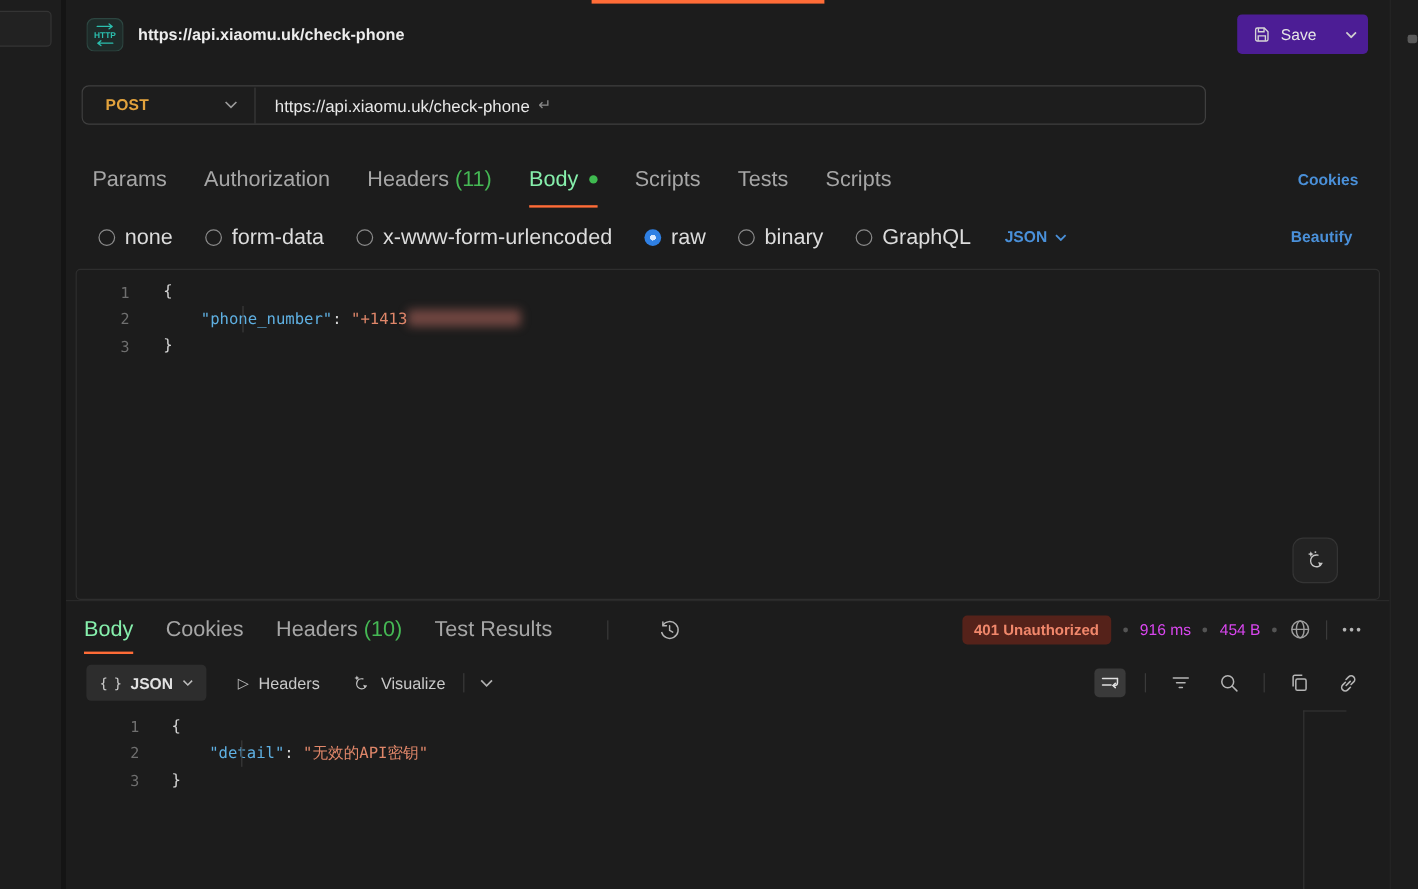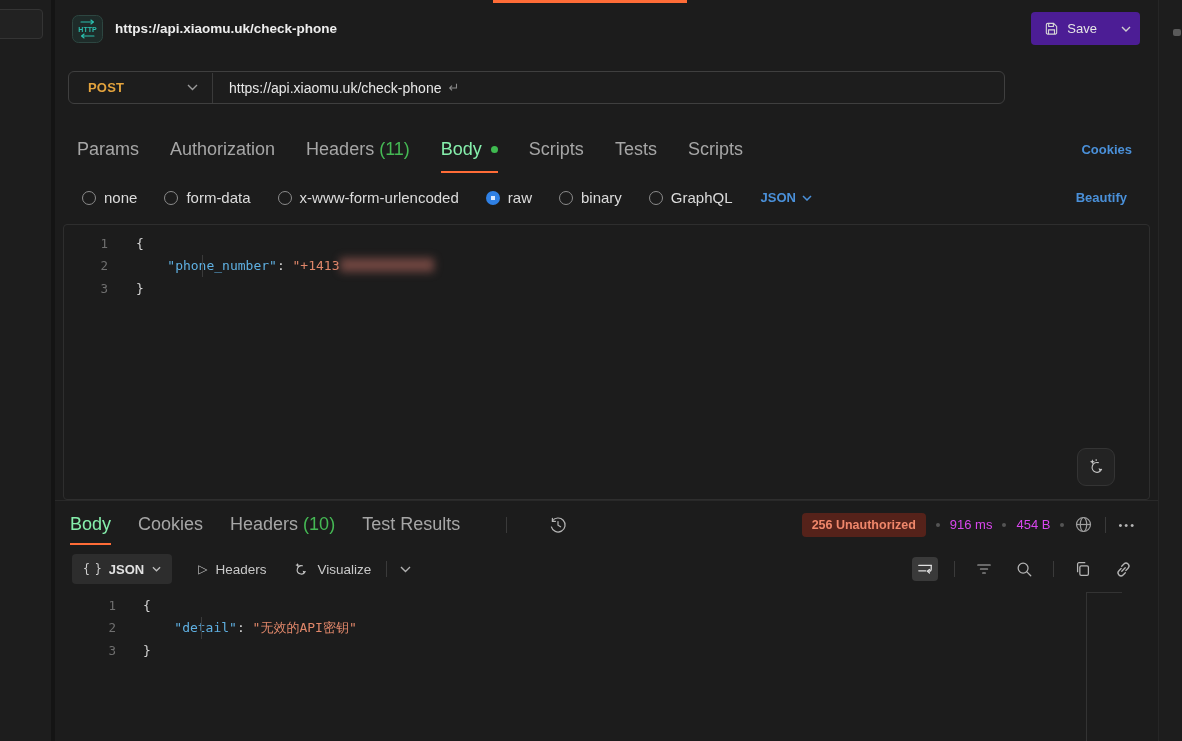--- a/index.html
+++ b/index.html
@@ -55,21 +55,21 @@
   .tab.active{color:#86efac;}
   .tab.active::after{content:"";position:absolute;left:0;right:0;bottom:3px;height:2px;background:var(--accent);}
   .mod-dot{width:7px;height:7px;border-radius:50%;background:#3fba50;margin-left:9px;}
   .cookies-link{position:absolute;right:26px;color:var(--link);font-size:13px;font-weight:700;cursor:pointer;}
 
   
   .modes-row{height:43px;display:flex;align-items:center;padding-left:27px;gap:27px;position:relative;flex:none;}
   .mode{display:flex;align-items:center;gap:8px;cursor:pointer;}
   .radio{width:14px;height:14px;border-radius:50%;border:1.5px solid #8b8b8b;flex:none;}
   .radio.on{border:none;background:radial-gradient(circle,#d9e9ff 0 2.4px,#2f80e4 2.5px);}
-  .mode-label{font-size:15px;color:#dcdcdc;}
+  .mode-label{font-size:18px;color:#dcdcdc;}
   .lang-select{display:flex;align-items:center;gap:6px;margin-left:1px;cursor:pointer;}
   .lang-label{color:var(--link);font-weight:700;font-size:13px;}
   .beautify-link{position:absolute;right:31px;color:var(--link);font-size:13px;font-weight:700;cursor:pointer;}
 
   
   .editor{margin:5px 8px 0 8px;height:276px;border:1px solid var(--border);border-radius:4px;position:relative;padding-top:7px;flex:none;}
   .code-line{display:flex;height:22.5px;align-items:center;font-family:"DejaVu Sans Mono",monospace;font-size:13px;position:relative;}
   .gutter{width:72px;padding-right:28px;text-align:right;color:#6f6f6f;font-size:12.5px;flex:none;}
   .code{white-space:pre;color:#d5d5d5;}
   .tok-key{color:var(--code-key);}
@@ -281,21 +281,21 @@
           <span>
             <svg width="18" height="18" viewBox="0 0 18 18" fill="none" stroke="#b5b5b5" stroke-width="1.2">
               <path d="M3.2 5.2 a7 7 0 1 1 -0.9 5.5"></path>
               <path d="M3.4 2.4 v3 h3" stroke-linecap="round"></path>
               <path d="M9 5.5 v3.7 l2.6 1.6" stroke-linecap="round"></path>
             </svg>
           </span>
         </div>
       </div>
       <div class="status-cluster">
-        <span class="status-badge">256 Unauthorized</span>
+        <span class="status-badge">401 Unauthorized</span>
         <span class="sep-dot"></span>
         <span class="meta-txt">916 ms</span>
         <span class="sep-dot"></span>
         <span class="meta-txt">454 B</span>
         <span class="sep-dot"></span>
         <span class="globe-btn">
           <span>
             <svg width="19" height="19" viewBox="0 0 19 19" fill="none" stroke="#9e9e9e" stroke-width="1.2">
               <circle cx="9.5" cy="9.5" r="7"></circle>
               <path d="M2.5 9.5 h14"></path>

